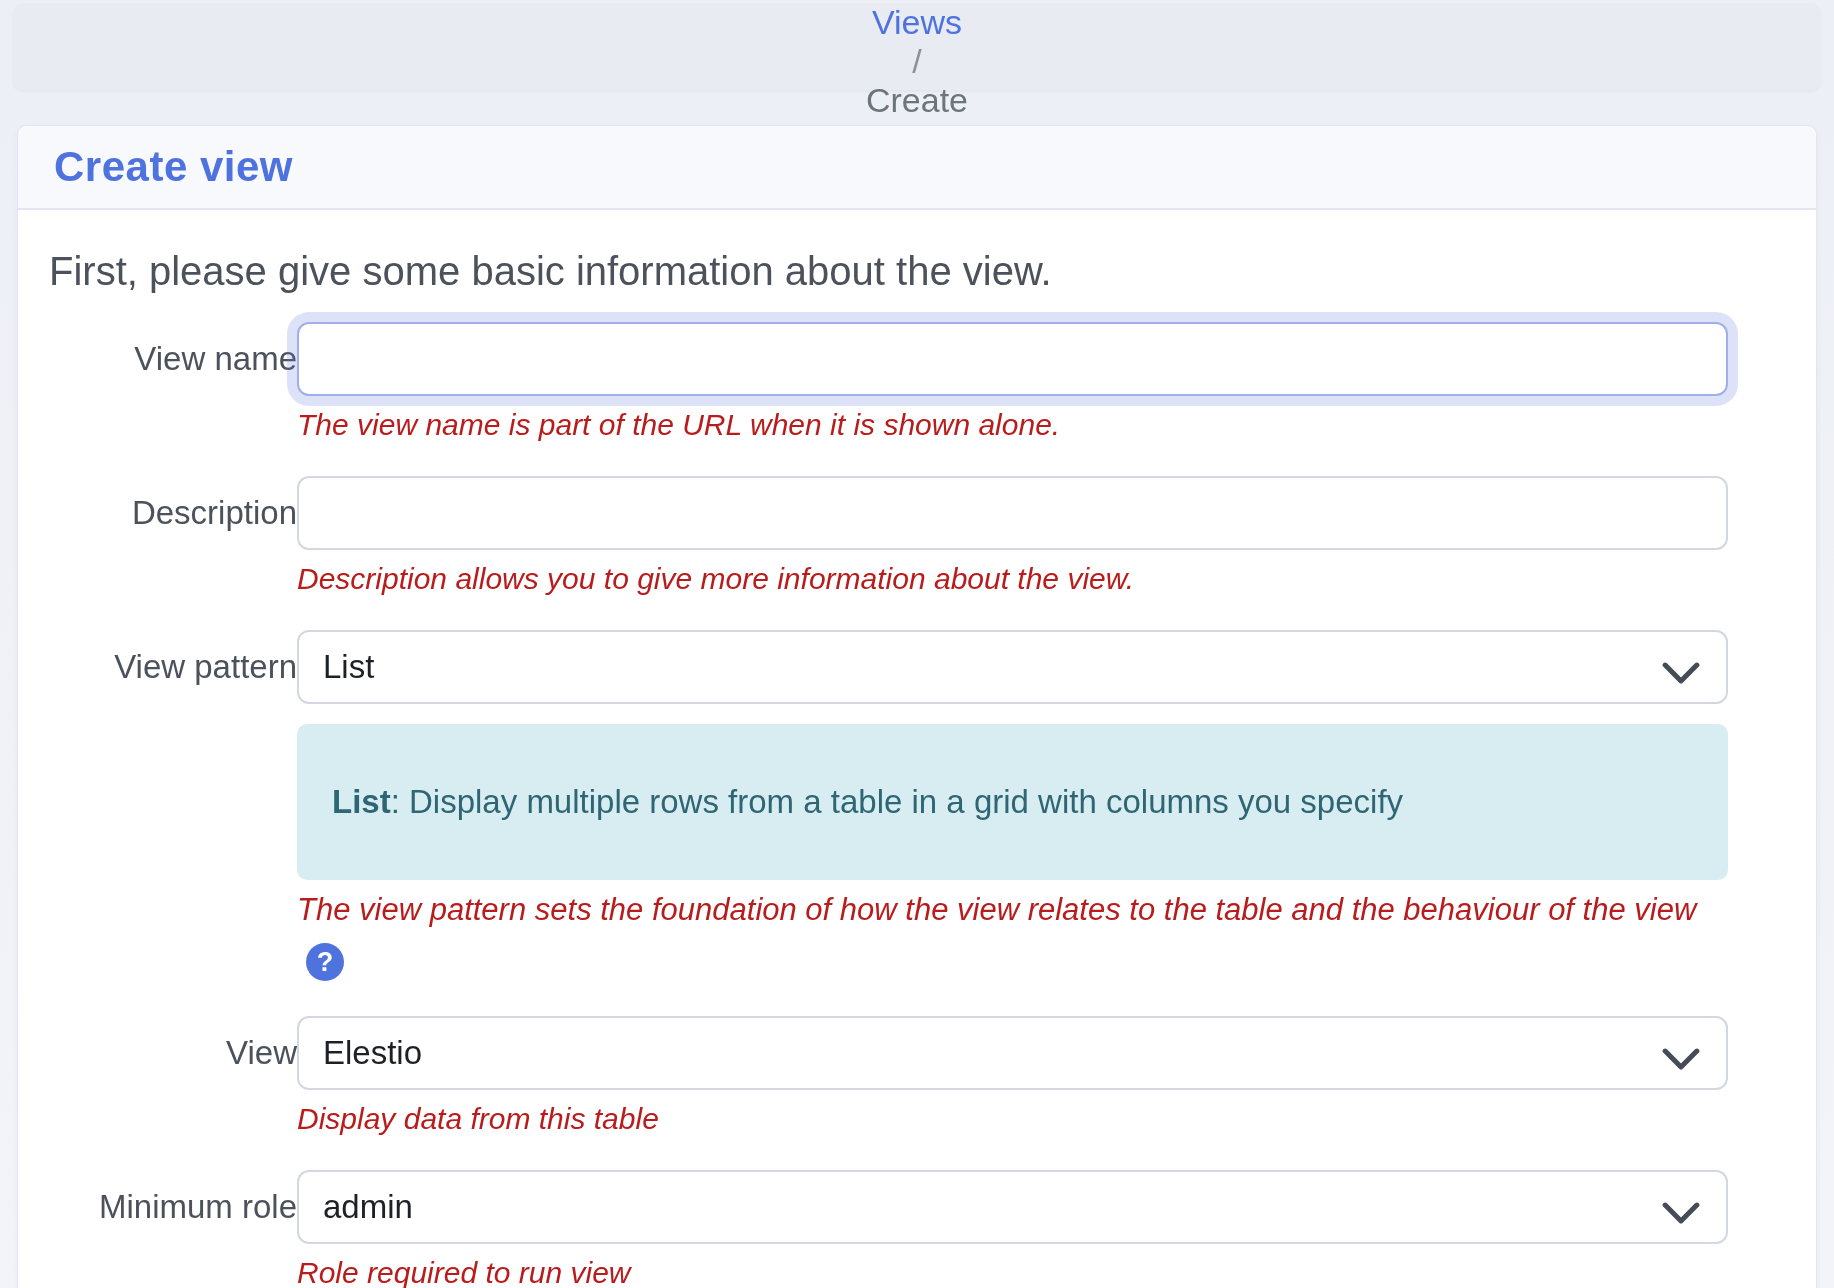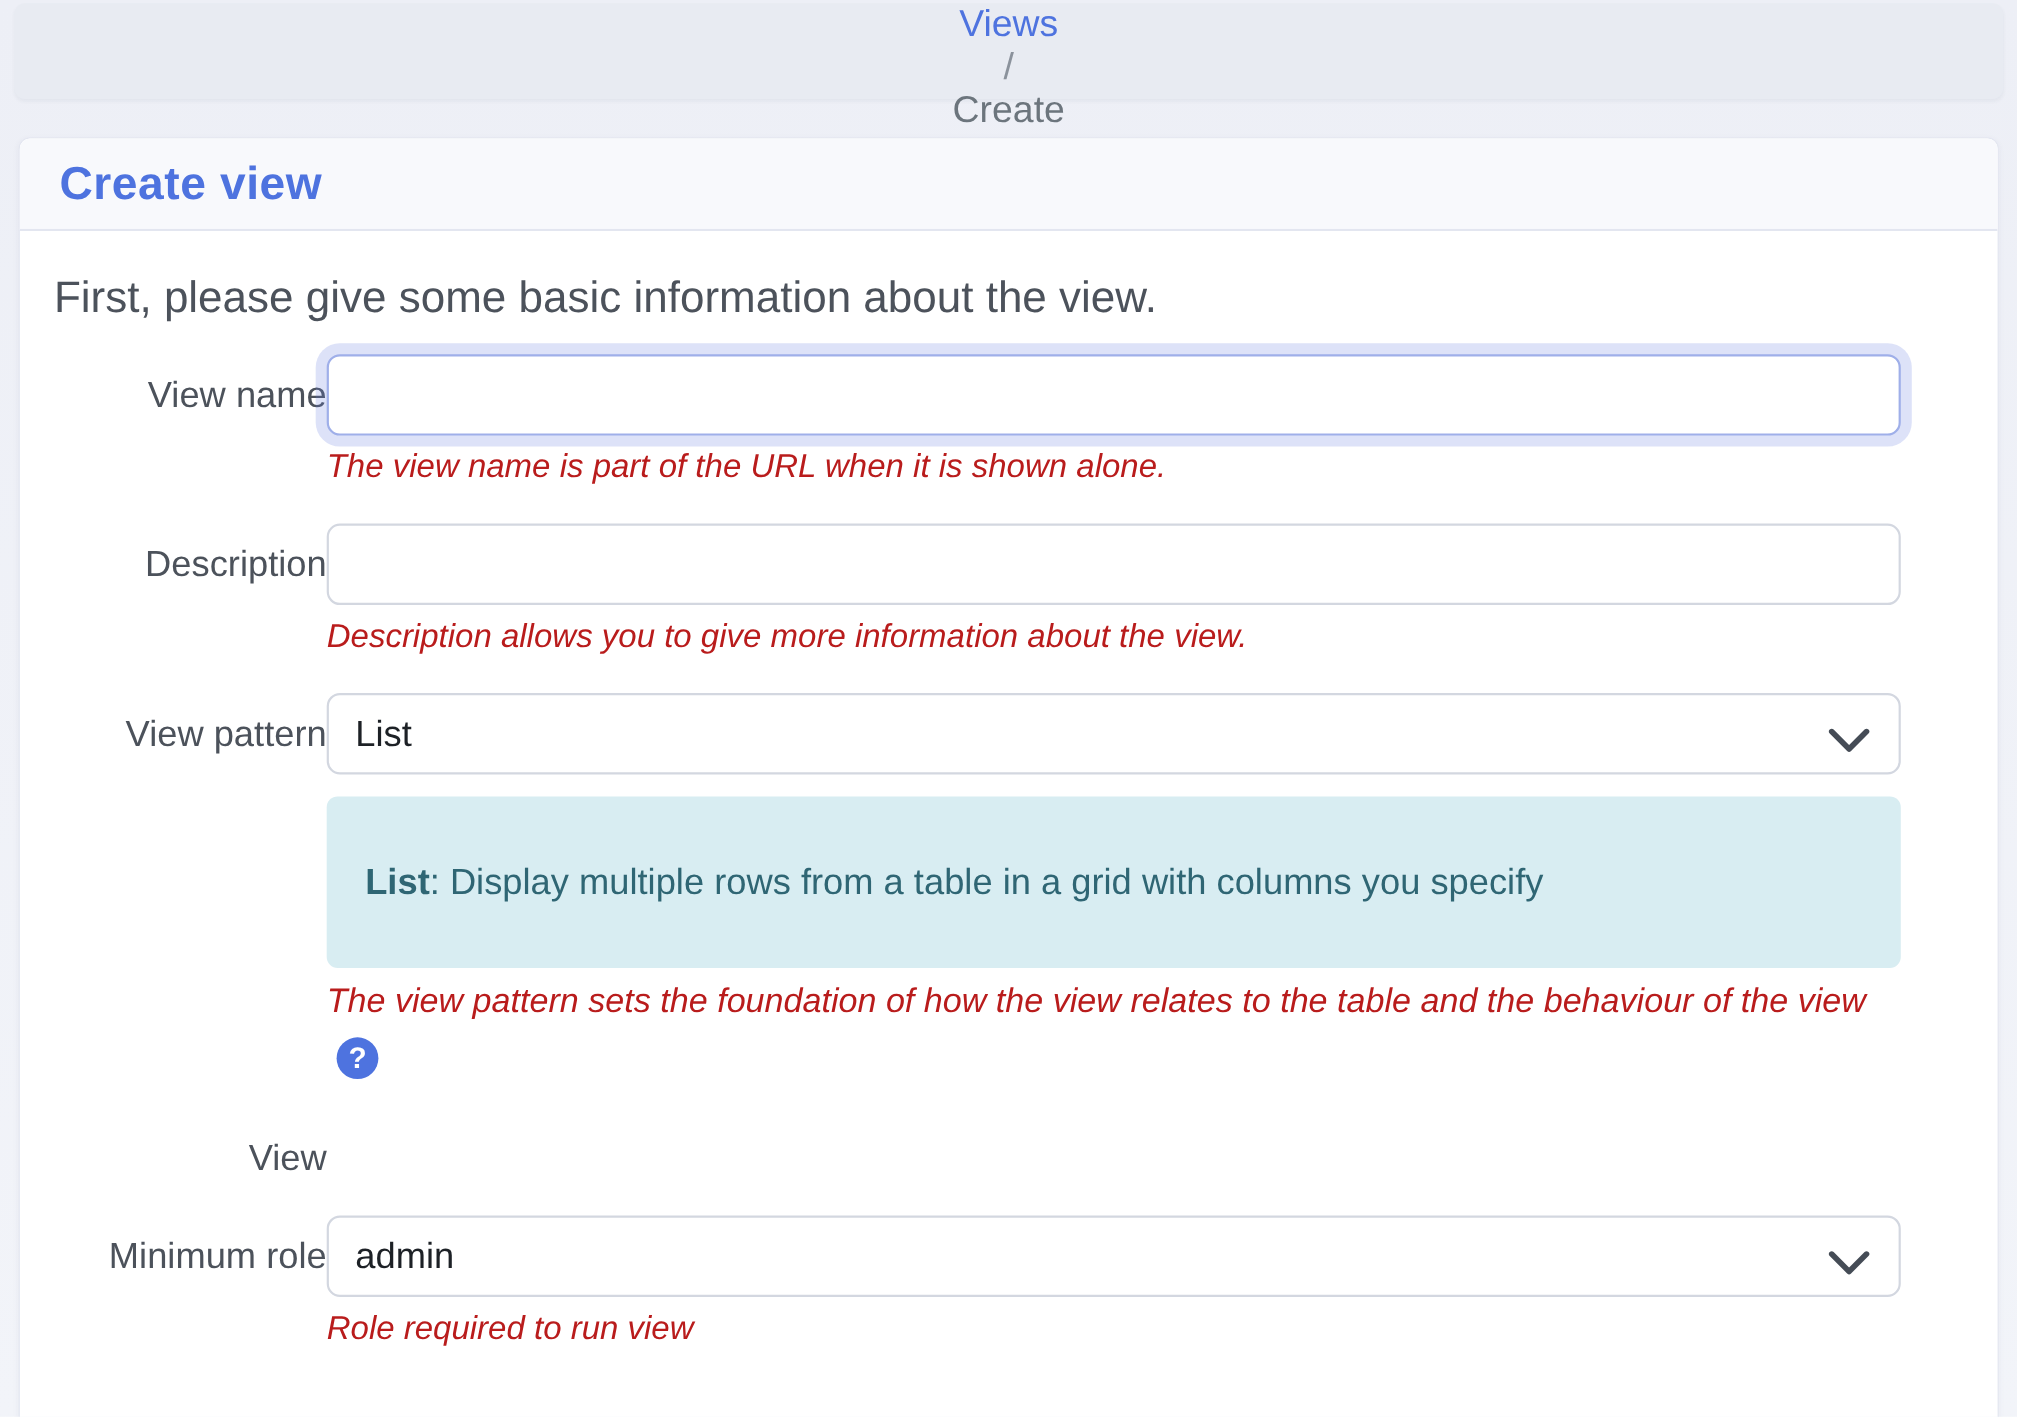--- a/index.html
+++ b/index.html
@@ -201,20 +201,31 @@
           <span>The view pattern sets the foundation of how the view relates to the table and the behaviour of the view</span><span class="q-icon"><svg viewBox="0 0 40 40" width="40" height="40">
                 <circle cx="20" cy="20" r="19" fill="#4e73df"></circle>
                 <text x="20" y="29" text-anchor="middle" font-size="27" font-weight="bold" font-style="normal" fill="#ffffff" font-family="Liberation Sans, sans-serif">?</text>
               </svg></span>
         </div>
       </div>
     </div>
 
     <div class="form-row">
       <label class="form-label">View</label>
+      <div>
+        <div class="select-box" role="combobox">
+          <span>Elestio</span>
+          <span class="chevron">
+            <svg viewBox="0 0 24 14" width="38" height="24">
+              <path d="M2 2 L12 12 L22 2" fill="none" stroke="#454c56" stroke-width="3.2" stroke-linecap="round" stroke-linejoin="round"></path>
+            </svg>
+          </span>
+        </div>
+        <div class="helper">Display data from this table</div>
+      </div>
     </div>
 
     <div class="form-row">
       <label class="form-label">Minimum role</label>
       <div>
         <div class="select-box" role="combobox">
           <span>admin</span>
           <span class="chevron">
             <svg viewBox="0 0 24 14" width="38" height="24">
               <path d="M2 2 L12 12 L22 2" fill="none" stroke="#454c56" stroke-width="3.2" stroke-linecap="round" stroke-linejoin="round"></path>

